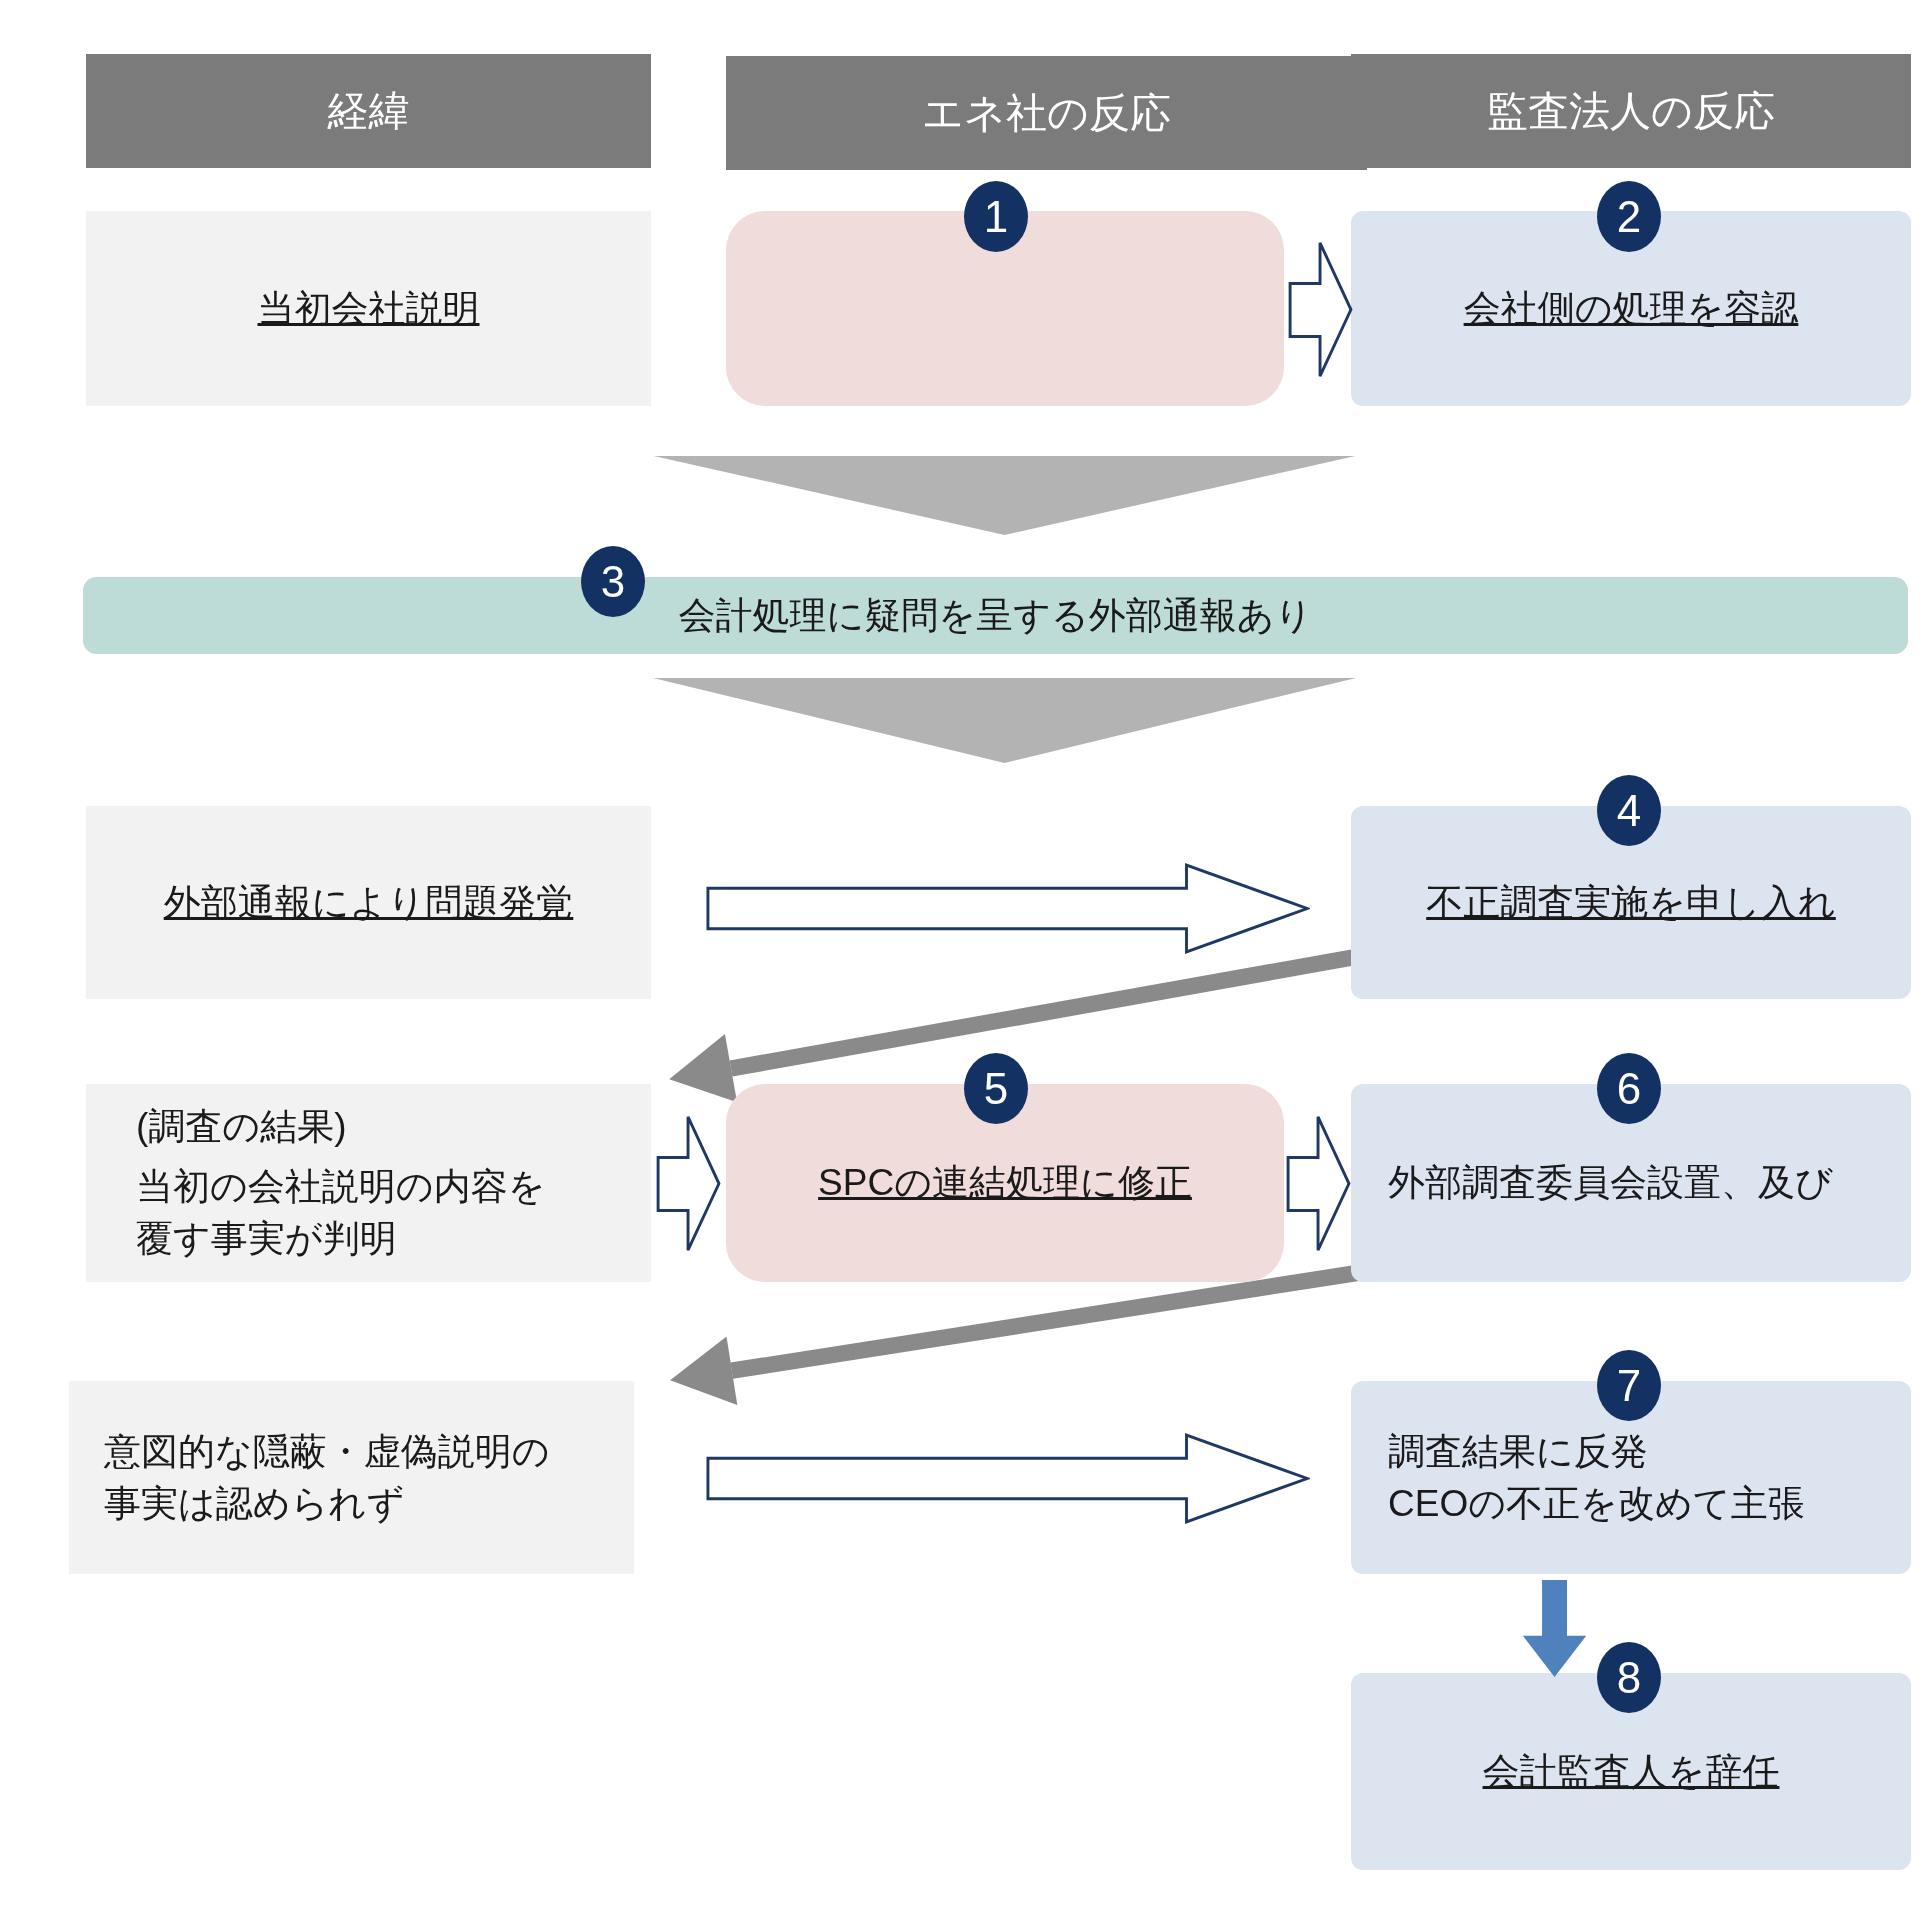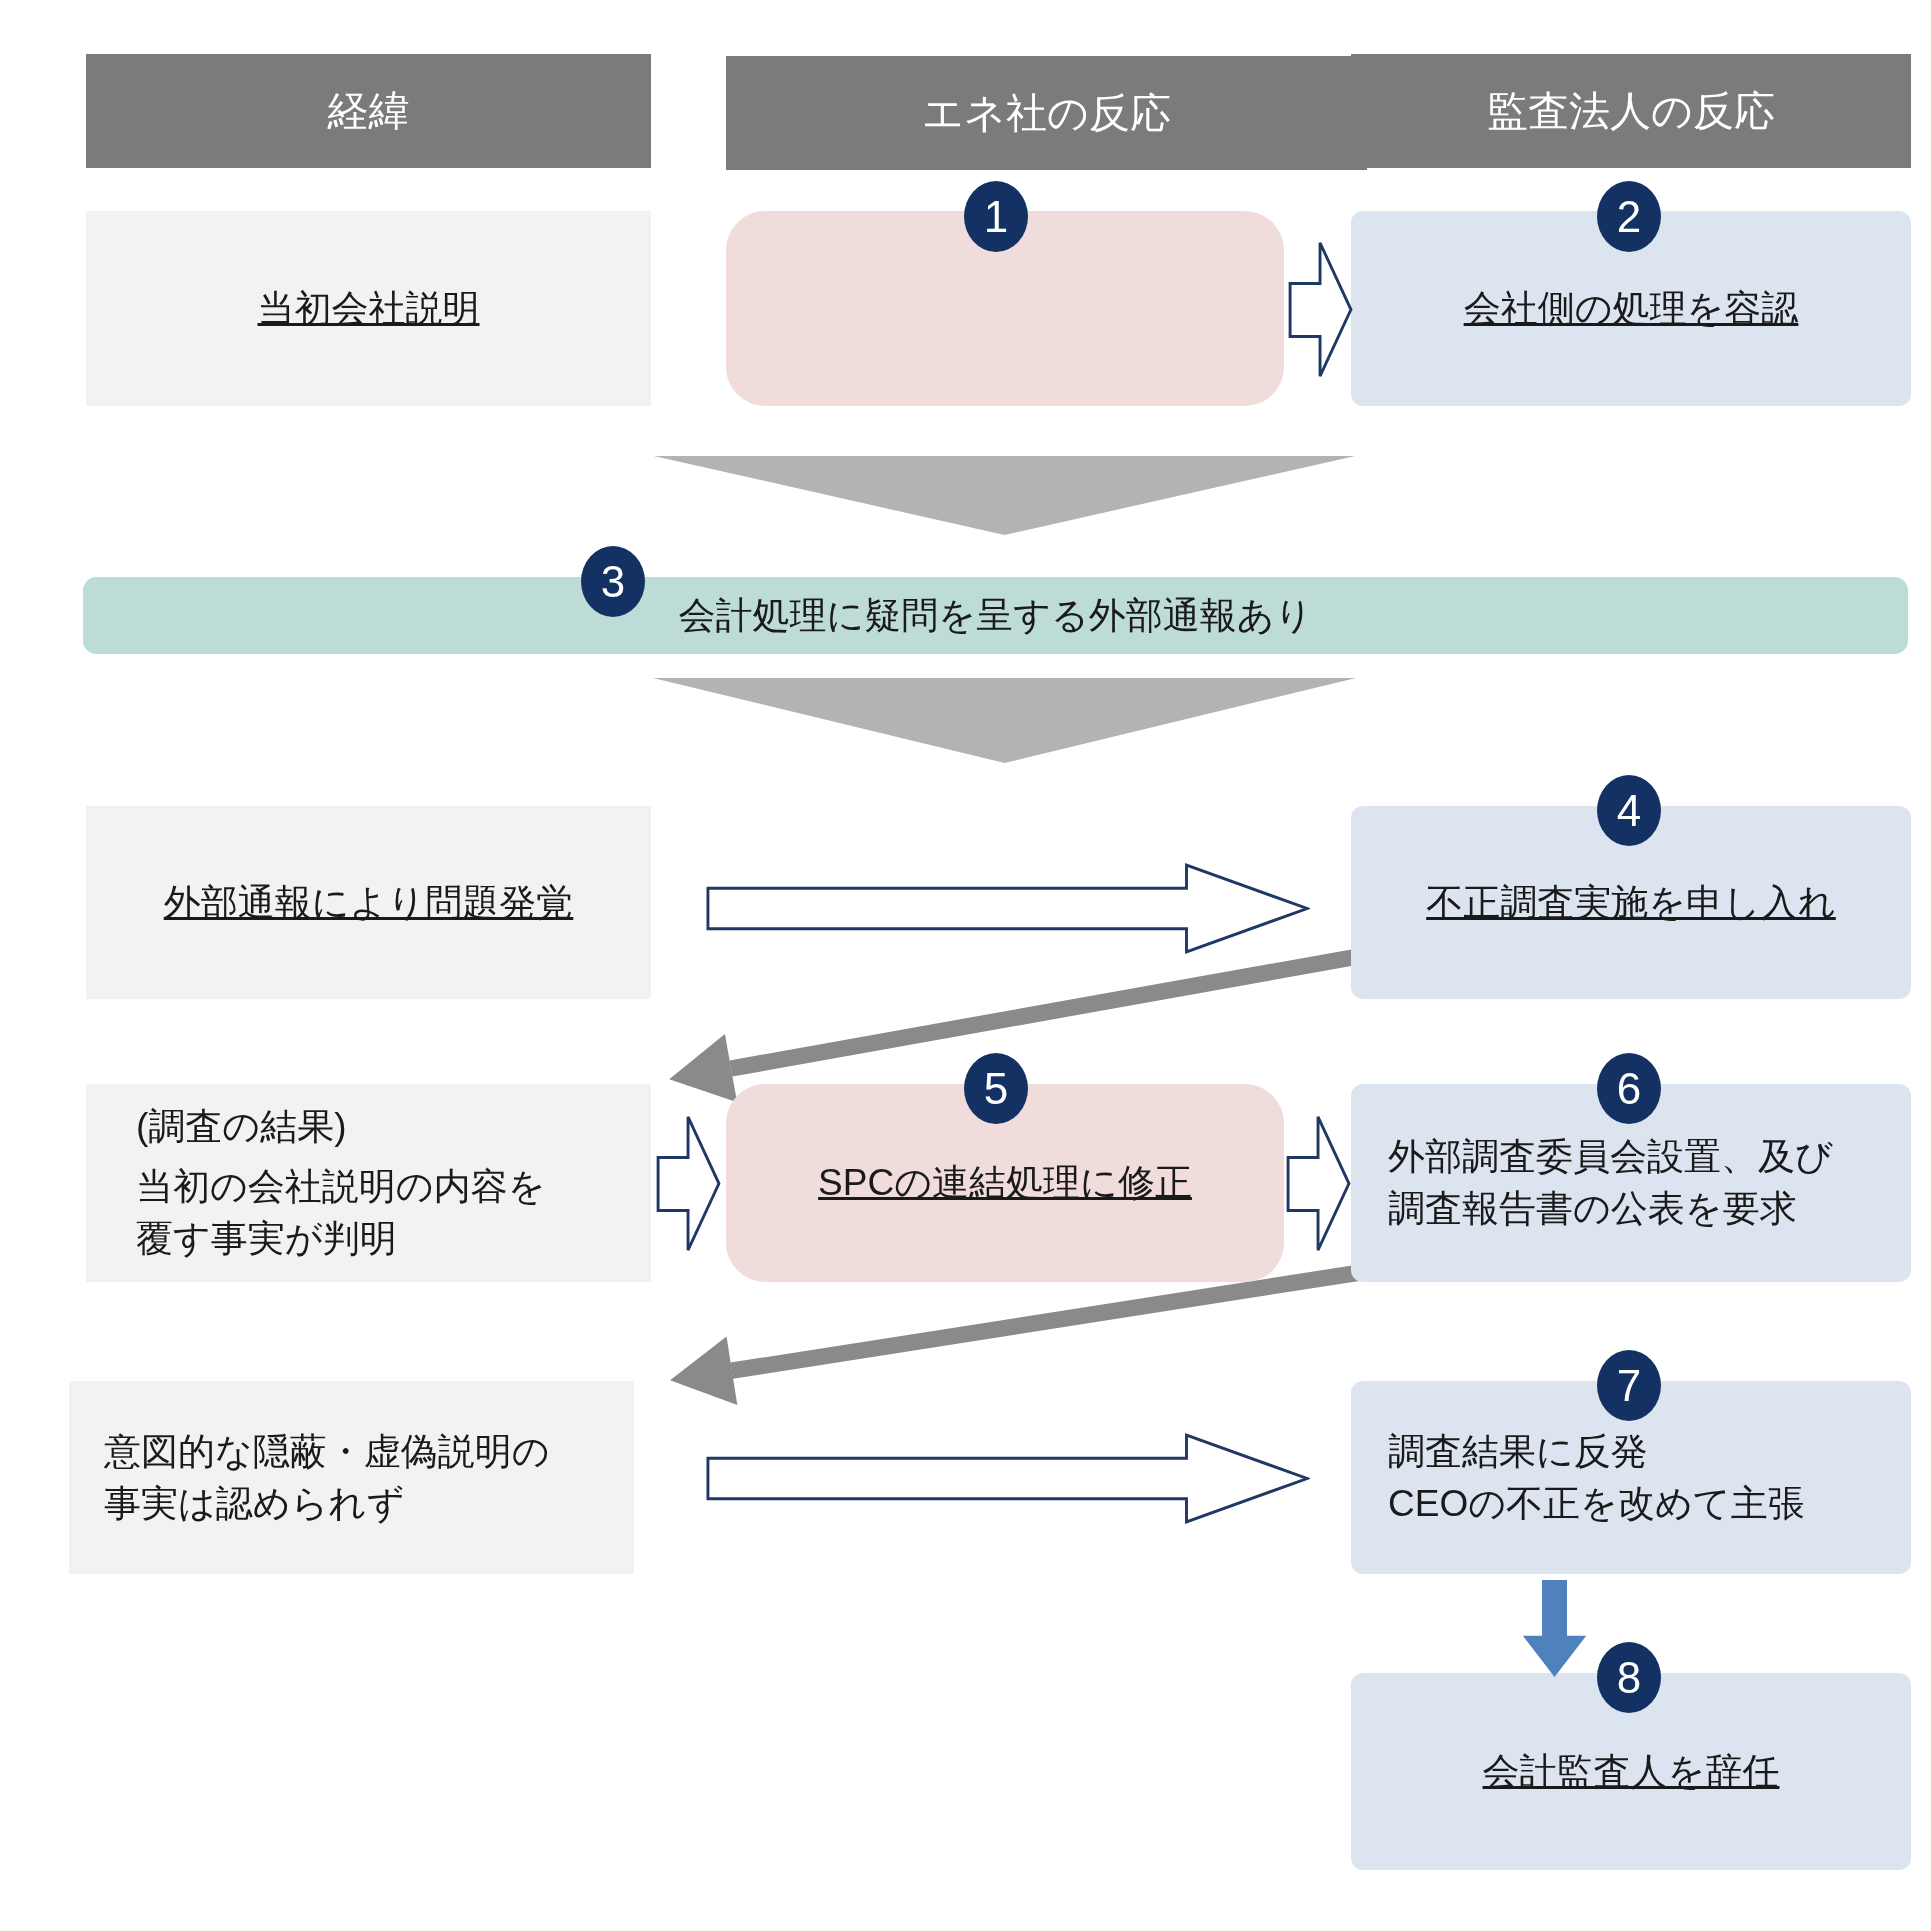--- a/index.html
+++ b/index.html
@@ -90,21 +90,20 @@
     <div>会社側の処理を容認</div>
   </div>
   <div class="abs box au center" style="left:1321px;top:806px;width:560px;height:193px">
     <div>不正調査実施を申し入れ</div>
   </div>
   <div class="abs box co center" style="left:696px;top:1084px;width:558px;height:198px">
     <div>SPCの連結処理に修正</div>
   </div>
   <div class="abs box au" style="left:1321px;top:1084px;width:523px;height:198px;padding-left:37px">
     <div>外部調査委員会設置、及び</div>
-    <div>調査報告書の公表を要求</div>
   </div>
   <div class="abs box au" style="left:1321px;top:1381px;width:523px;height:193px;padding-left:37px">
     <div>調査結果に反発</div>
     <div>CEOの不正を改めて主張</div>
   </div>
   <div class="abs box au center" style="left:1321px;top:1673px;width:560px;height:197px">
     <div>会計監査人を辞任</div>
   </div>
 
   <svg class="abs" style="left:1258px;top:239px" width="66" height="142" viewBox="0 0 68 147">

